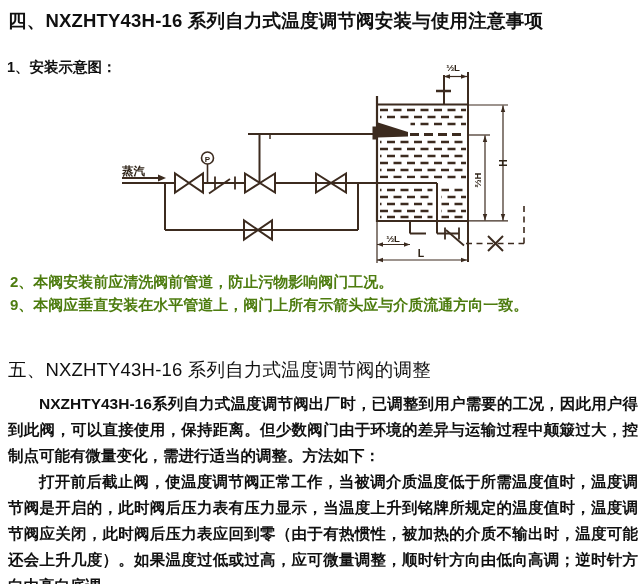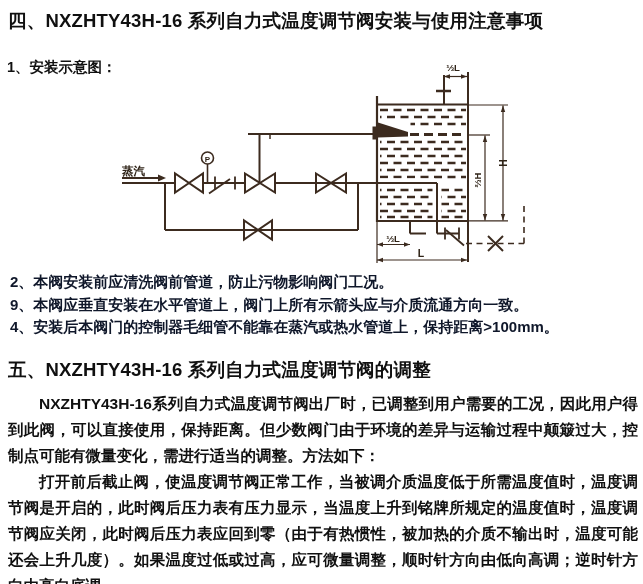--- a/index.html
+++ b/index.html
@@ -15,26 +15,26 @@
   }
   .item1{
     position:absolute;left:7px;top:58px;margin:0;
     font-size:14.5px;font-weight:bold;color:#101010;
   }
   .diagram{
     position:absolute;left:0;top:55px;width:643px;height:215px;
   }
   .notes{
     position:absolute;left:10px;top:271px;width:626px;
-    font-size:15px;font-weight:bold;line-height:22.5px;color:#0f172a;
+    font-size:15px;font-weight:bold;line-height:22.5px;color:#4d7c0f;
   }
   .notes div{margin:0;white-space:nowrap;}
   .h-sub{
     position:absolute;left:8px;top:357px;width:630px;margin:0;
-    font-size:18.5px;font-weight:700;letter-spacing:0.2px;color:#101010;
+    font-size:18.5px;font-weight:400;letter-spacing:0.2px;color:#101010;
     white-space:nowrap;
   }
   .paras{
     position:absolute;left:8px;top:391px;width:630px;
     font-size:15.5px;font-weight:bold;line-height:26px;color:#101010;
     text-align:justify;
   }
   .paras p{margin:0;text-indent:2em;}
   svg text{
     font-family:"Liberation Sans","DejaVu Sans",sans-serif;
@@ -193,21 +193,20 @@
     <text x="453" y="71" font-size="9.5" font-weight="bold" text-anchor="middle">⅓L</text>
     <text x="507" y="163" font-size="10.5" font-weight="bold" text-anchor="middle" transform="rotate(-90 507 163)">H</text>
     <text x="481" y="180" font-size="9.5" font-weight="bold" text-anchor="middle" transform="rotate(-90 481 180)">⅔H</text>
     <text x="393" y="241.5" font-size="9.5" font-weight="bold" text-anchor="middle">⅓L</text>
     <text x="421" y="257" font-size="10.5" font-weight="bold" text-anchor="middle">L</text>
   </svg>
 
   <div class="notes">
     <div>2、本阀安装前应清洗阀前管道，防止污物影响阀门工况。</div>
     <div>9、本阀应垂直安装在水平管道上，阀门上所有示箭头应与介质流通方向一致。</div>
-    <div>4、安装后本阀门的控制器毛细管不能靠在蒸汽或热水管道上，保持距离&gt;100mm。</div>
   </div>
 
   <h1 class="h-sub">五、NXZHTY43H-16 系列自力式温度调节阀的调整</h1>
 
   <div class="paras">
     <p>NXZHTY43H-16系列自力式温度调节阀出厂时，已调整到用户需要的工况，因此用户得到此阀，可以直接使用，保持距离。但少数阀门由于环境的差异与运输过程中颠簸过大，控制点可能有微量变化，需进行适当的调整。方法如下：</p>
     <p>打开前后截止阀，使温度调节阀正常工作，当被调介质温度低于所需温度值时，温度调节阀是开启的，此时阀后压力表有压力显示，当温度上升到铭牌所规定的温度值时，温度调节阀应关闭，此时阀后压力表应回到零（由于有热惯性，被加热的介质不输出时，温度可能还会上升几度）。如果温度过低或过高，应可微量调整，顺时针方向由低向高调；逆时针方向由高向底调。</p>
   </div>
 
 </div>

